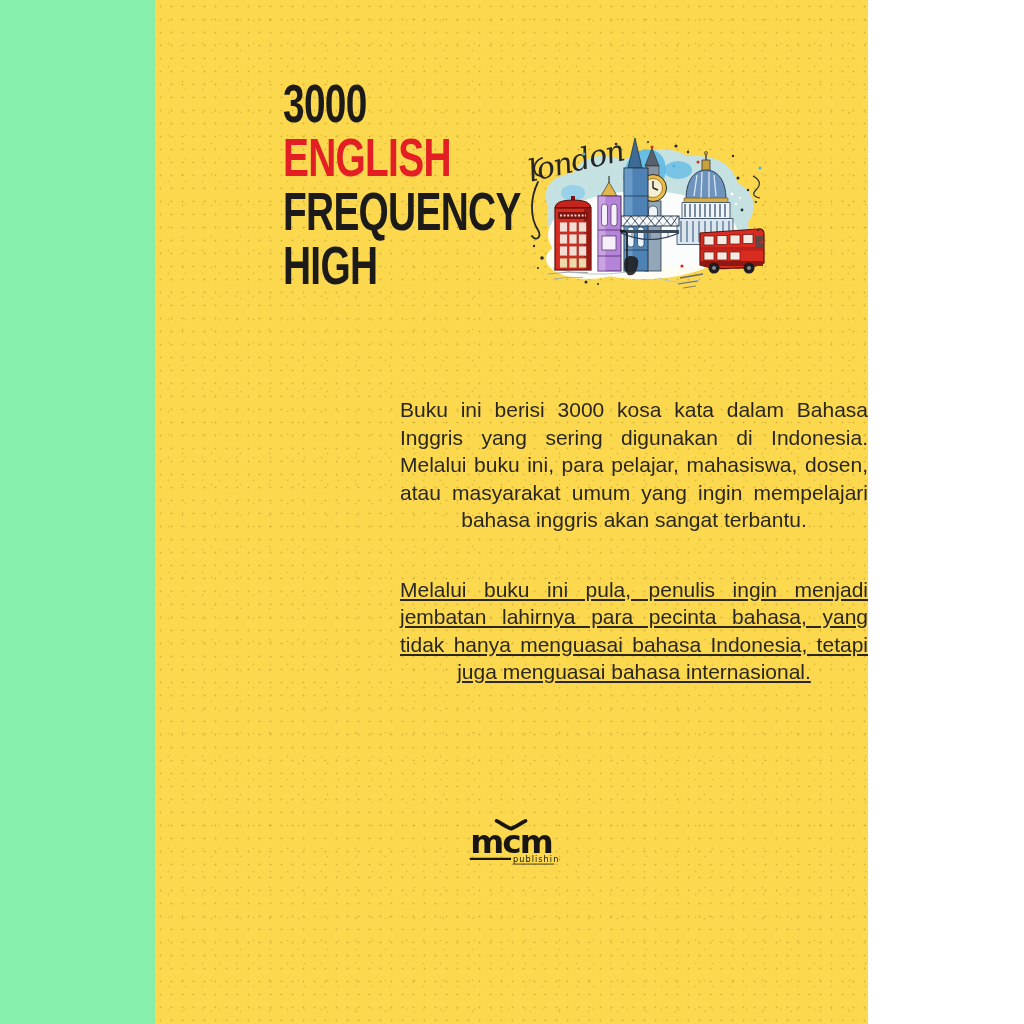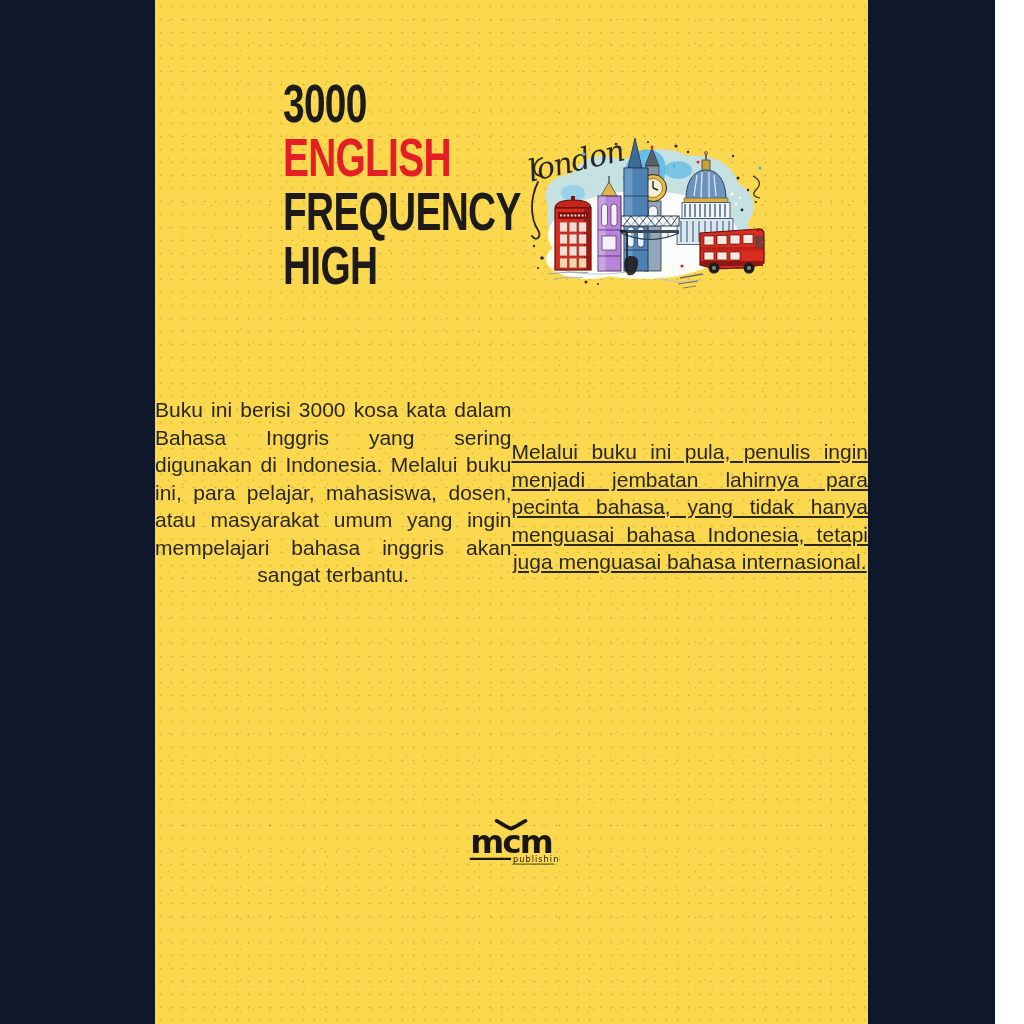--- a/index.html
+++ b/index.html
@@ -1,18 +1,18 @@
 <!DOCTYPE html>
 <html><head>
 <meta charset="utf-8">
 <style>
   * { margin:0; padding:0; box-sizing:border-box; }
   html,body { background:#ffffff; }
   .page {
-    position:relative; width:995px; height:1024px; background:#0f172a;
+    position:relative; width:868px; height:1024px; background:#86efac;
     overflow:hidden; font-family:"Liberation Sans", sans-serif;
   }
   .cover {
     position:absolute; left:155px; top:0; width:713px; height:1024px;
     background-color:#FBD84D;
     background-image:
       radial-gradient(circle, rgba(130,95,15,0.30) 0.7px, transparent 1.2px),
       radial-gradient(circle, rgba(130,95,15,0.18) 0.7px, transparent 1.2px),
       radial-gradient(circle, rgba(90,70,20,0.22) 0.6px, transparent 1.1px);
     background-size: 11px 13px, 17px 23px, 29px 31px;
@@ -25,21 +25,21 @@
   }
   .title-line > span {
     display:inline-block; transform:scaleX(0.72); transform-origin:left center;
     letter-spacing:-1px;
   }
   .title-line.red { color:#E31E25; }
 
   .illustration { position:absolute; left:373px; top:138px; }
 
   .text-col { position:absolute; left:0; right:0; top:396px;
-    display:flex; flex-direction:row; align-items:flex-start; }
+    display:flex; flex-direction:column; align-items:flex-end; }
   .para {
     width:468px; font-size:21px; line-height:27.5px; color:#2A2723;
     text-align:justify; text-align-last:center;
   }
   .para + .para { margin-top:42px;text-decoration:underline; }
   .closing { margin-top:32px; font-size:21px; line-height:27px; color:#2A2723; text-align:center; }
 
   .logo-wrap { position:absolute; left:0; right:0; top:816px;
     display:flex; justify-content:center; }
 </style>

